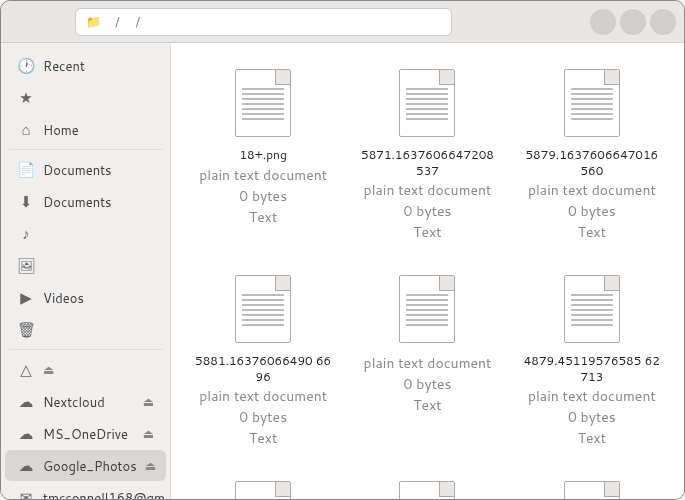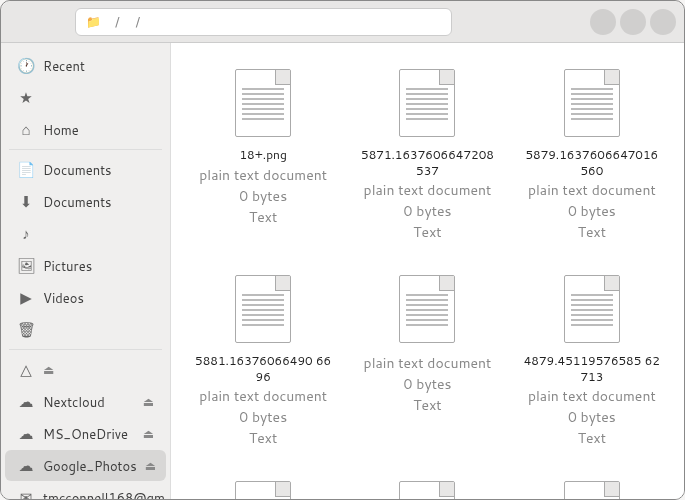--- a/index.html
+++ b/index.html
@@ -275,21 +275,20 @@
         </div>
         <div class="sidebar-item">
           <span class="si-icon">⬇</span>
           <span class="si-label">Documents</span>
         </div>
         <div class="sidebar-item">
           <span class="si-icon">♪</span>
         </div>
         <div class="sidebar-item">
           <span class="si-icon">🖼</span>
-          <span class="si-label">Pictures</span>
         </div>
         <div class="sidebar-item">
           <span class="si-icon">▶</span>
           <span class="si-label">Videos</span>
         </div>
         <div class="sidebar-item">
           <span class="si-icon">🗑</span>
         </div>
         <div class="sidebar-divider"></div>
         <div class="sidebar-item">

